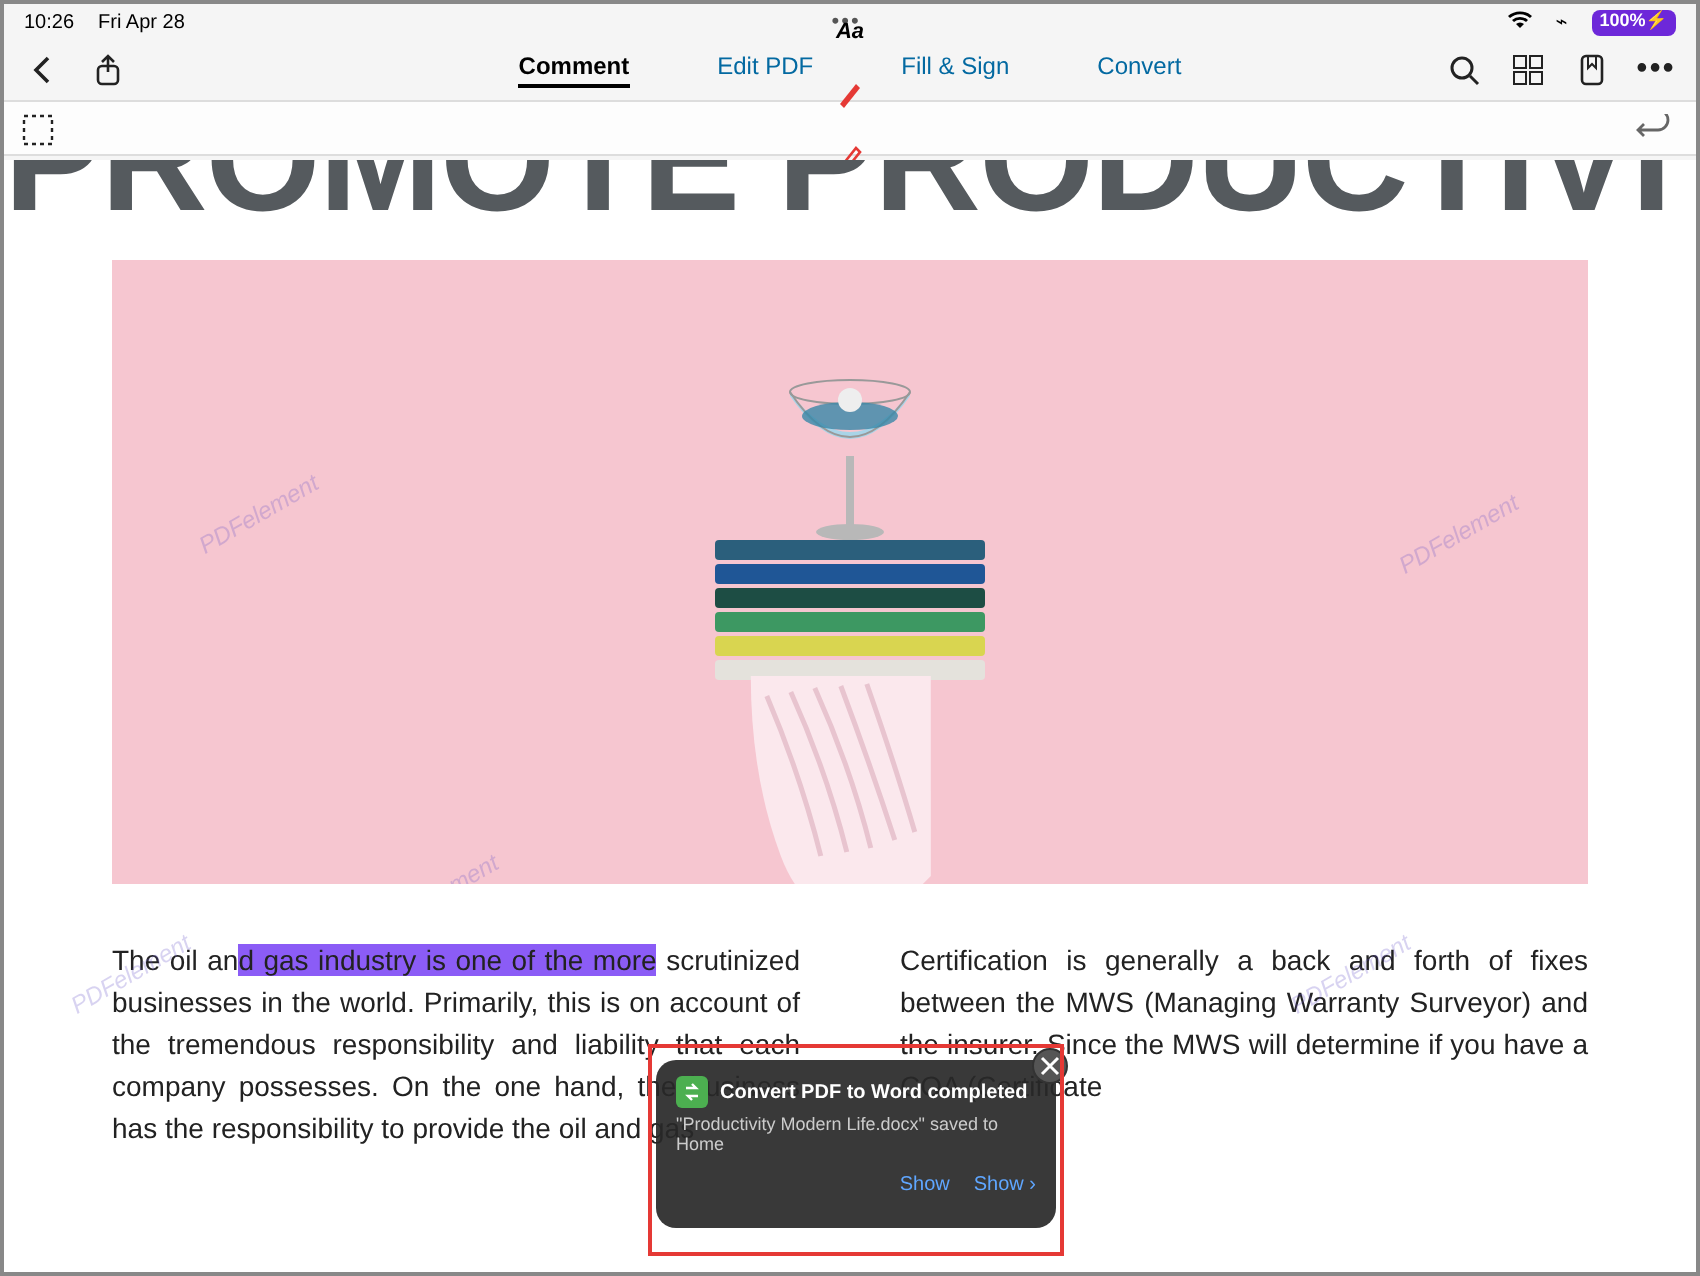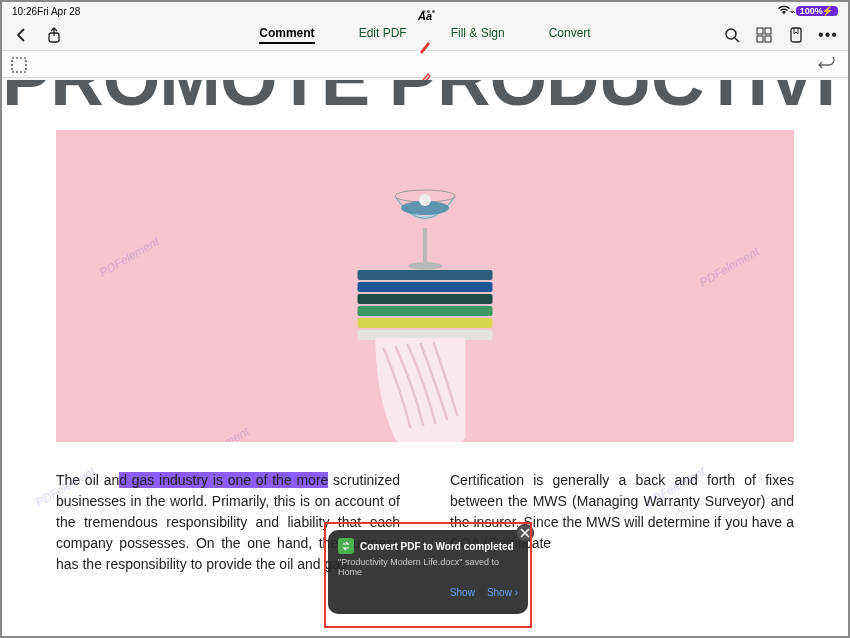--- a/index.html
+++ b/index.html
@@ -13,21 +13,21 @@
 }
 .status-bar {
   height: 18px;
   display: flex;
   justify-content: space-between;
   align-items: center;
   padding: 0 10px;
   font-size: 10px;
   color: #000;
 }
-.status-left, .status-right { display: flex; gap: 0; align-items: center; }
+.status-left, .status-right { display: flex; gap: 12px; }
 .status-center { font-size: 11px; color: #555; letter-spacing: 1px; }
 .battery-pill {
   background: #6d28d9; color: #fff;
   padding: 0 4px; border-radius: 4px;
   font-size: 9px; font-weight: bold;
 }
 .top-bar {
   height: 30px;
   display: flex;
   align-items: center;
@@ -35,21 +35,21 @@
   position: relative;
 }
 .top-bar .left, .top-bar .right { display: flex; gap: 14px; align-items: center; }
 .top-bar .tabs {
   position: absolute; left: 0; right: 0;
   display: flex; justify-content: center; gap: 44px;
   pointer-events: none;
 }
 .top-bar .tabs > div { pointer-events: auto; }
 .tab {
-  font-size: 12px; color: #14532d;
+  font-size: 12px; color: #0369a1;
 }
 .tab.active {
   color: #000; font-weight: 600;
   border-bottom: 2px solid #000;
   padding-bottom: 2px;
 }
 .icon-btn { width: 18px; height: 18px; display: inline-flex; align-items: center; justify-content: center; color: #222; }
 .tool-row {
   height: 28px;
   background: #fdfdfd;

